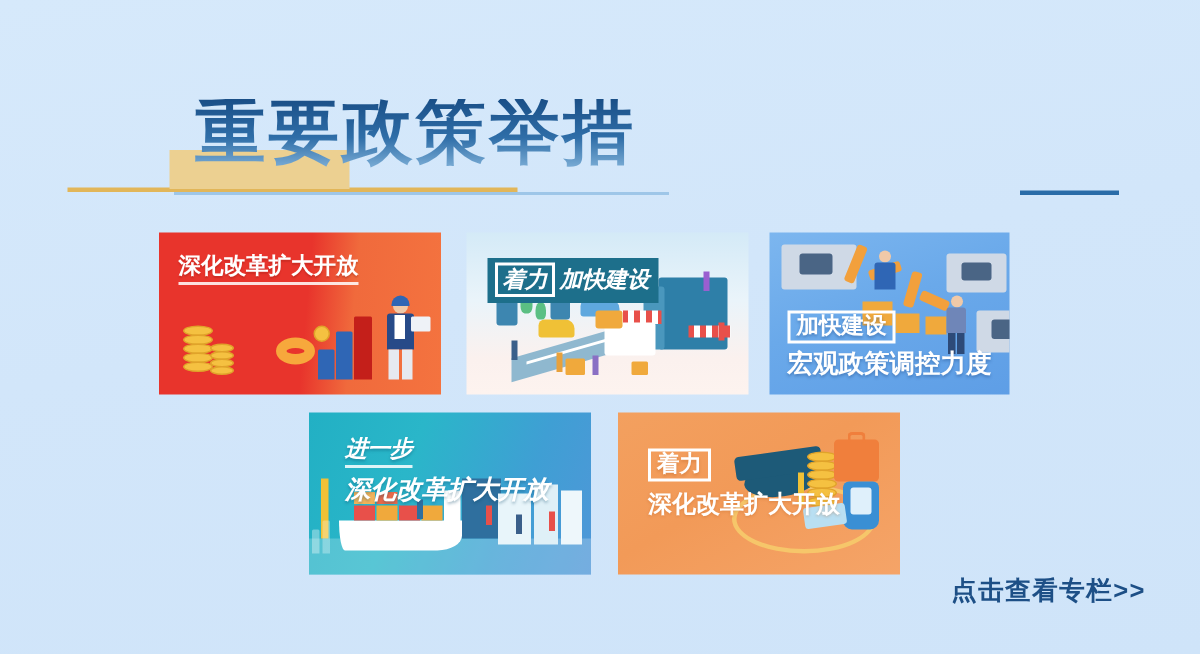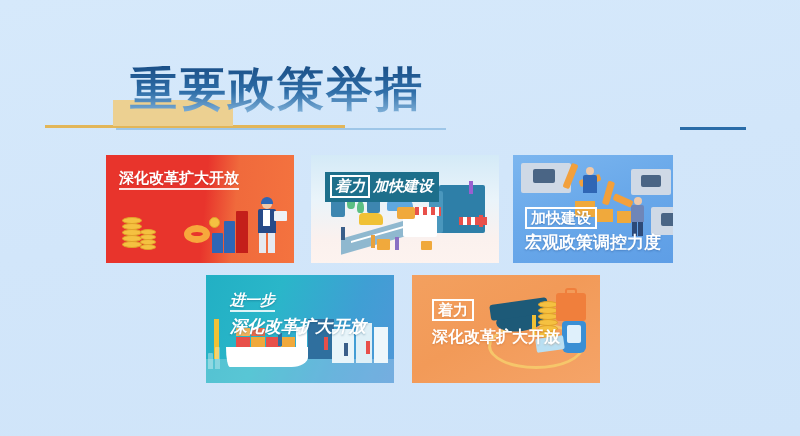--- a/index.html
+++ b/index.html
@@ -426,14 +426,15 @@
       <div class="iso" style="left:155px;top:50px;width:14px;height:18px;background:#dff0fb;border-radius:2px;"></div>
       <div class="pills" style="left:124px;top:62px;width:28px;height:14px;transform:rotate(-8deg);"></div>
     </div>
 
     <div class="card-text ct-5">
       <div style="position:absolute;left:0;top:-28px;border:2px solid #fff;display:inline-block;padding:0 4px;font-size:15px;">着力</div>
       <div>深化改革扩大开放</div>
     </div>
   </div>
 
+  <a class="footer-link" href="#">点击查看专栏&gt;&gt;</a>
 
 </div>
 
 </body></html>

